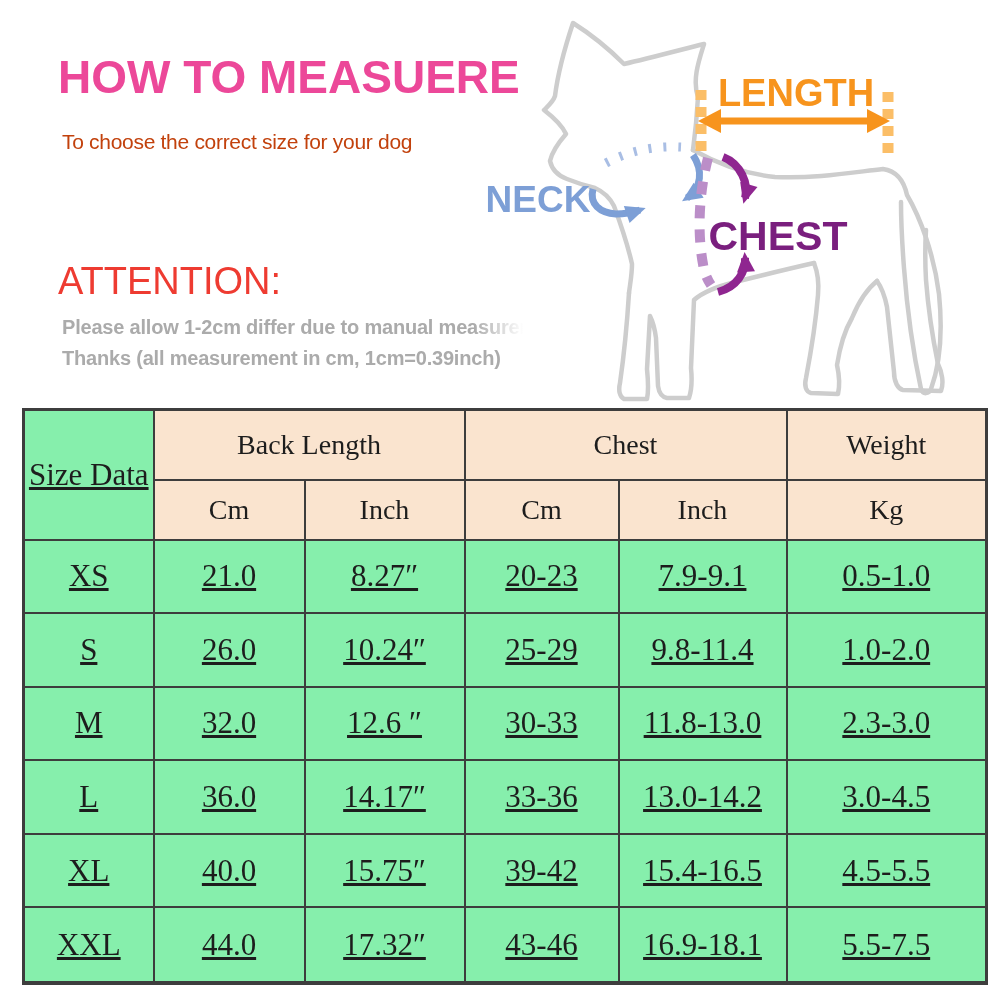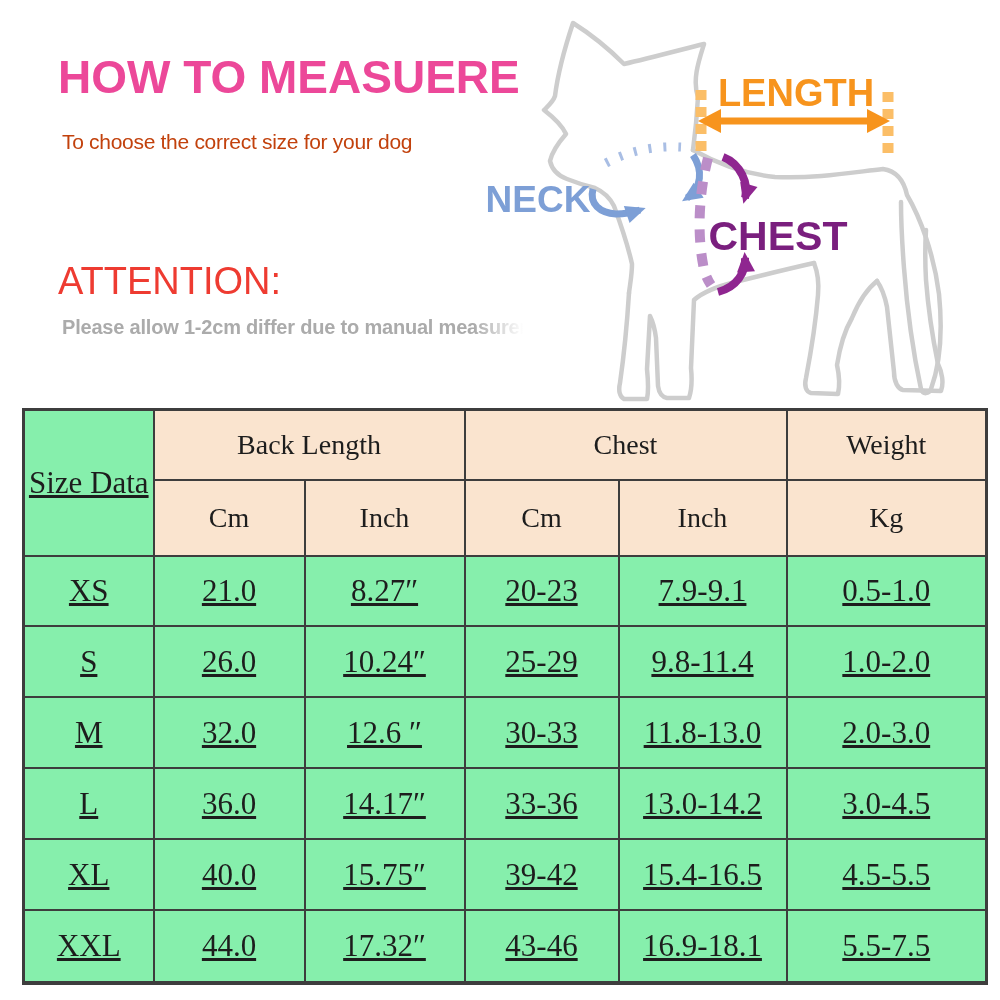--- a/index.html
+++ b/index.html
@@ -37,21 +37,21 @@
     font-family:"Liberation Serif", serif;color:#1d1d1d;
     border:3px solid #3d3d3d;border-bottom-width:4px;
   }
   table.size-table td,table.size-table th{
     border:2px solid #3d3d3d;text-align:center;vertical-align:middle;
     font-weight:400;padding:0;
   }
   table.size-table th{font-size:28px;}
   table.size-table td{font-size:31px;background:#86efac;text-decoration:underline;}
   tr.hdr1{height:70px;}
-  tr.hdr2{height:76px;}
+  tr.hdr2{height:60px;}
   th.hdr-cell{background:#fae4cf;font-family:Liberation Serif, serif;}
   td.corner{
     background-color:#fae4cf;
     background-image:linear-gradient(to bottom right,
        rgba(0,0,0,0) calc(50% - 1.4px),
        #3d3d3d calc(50% - 1.4px) calc(50% + 1.4px),
        rgba(0,0,0,0) calc(50% + 1.4px));
     font-size:28px;
   }
 </style>
@@ -61,20 +61,21 @@
 <div class="abs main-title">HOW TO MEASUERE</div>
 
 <div class="abs subtitle">
   <div>To choose the correct size for your dog</div>
 </div>
 
 <div class="abs attention-title">ATTENTION:</div>
 
 <div class="abs attention-body">
   <div class="fade-line">Please allow 1-2cm differ due to manual measureme</div>
+  <div>Thanks (all measurement in cm, 1cm=0.39inch)</div>
 </div>
 
 <svg class="abs dog-svg" width="560" height="410" viewBox="0 0 560 410">
   <defs>
     <marker id="arrow-blue" markerUnits="userSpaceOnUse" markerWidth="24" markerHeight="24" refX="16" refY="11" orient="auto">
       <path d="M2,2 L22,11 L2,20 z" fill="#7d9fd6"></path>
     </marker>
     <marker id="arrow-purple" markerUnits="userSpaceOnUse" markerWidth="24" markerHeight="24" refX="16" refY="11" orient="auto">
       <path d="M2,2 L22,11 L2,20 z" fill="#8f2690"></path>
     </marker>
@@ -193,21 +194,21 @@
       <td>25-29</td>
       <td>9.8-11.4</td>
       <td>1.0-2.0</td>
     </tr>
     <tr>
       <td>M</td>
       <td>32.0</td>
       <td>12.6 ″</td>
       <td>30-33</td>
       <td>11.8-13.0</td>
-      <td>2.0-3.0</td>
+      <td>2.3-3.0</td>
     </tr>
     <tr>
       <td>L</td>
       <td>36.0</td>
       <td>14.17″</td>
       <td>33-36</td>
       <td>13.0-14.2</td>
       <td>3.0-4.5</td>
     </tr>
     <tr>

